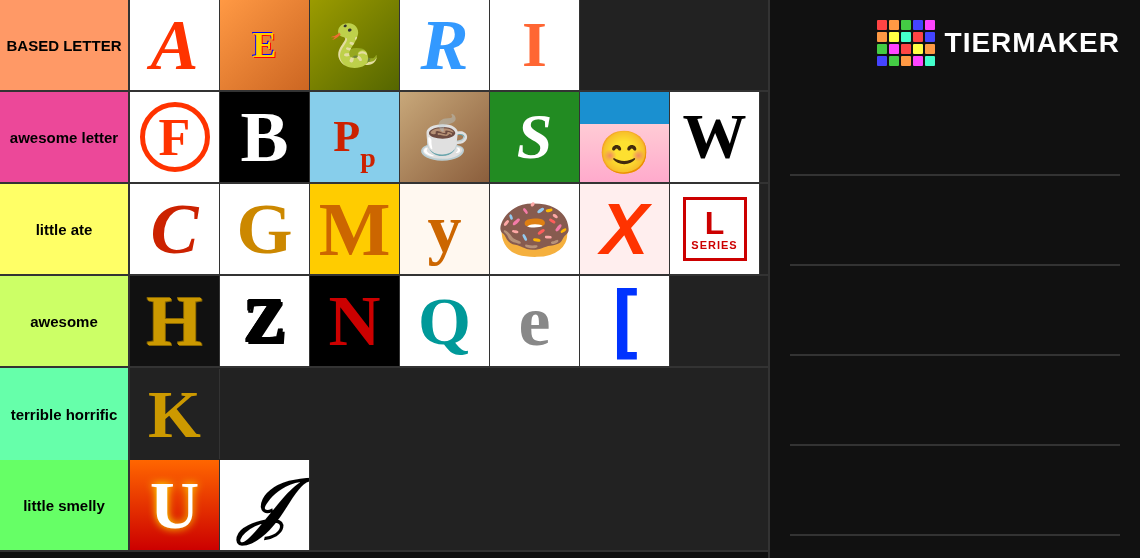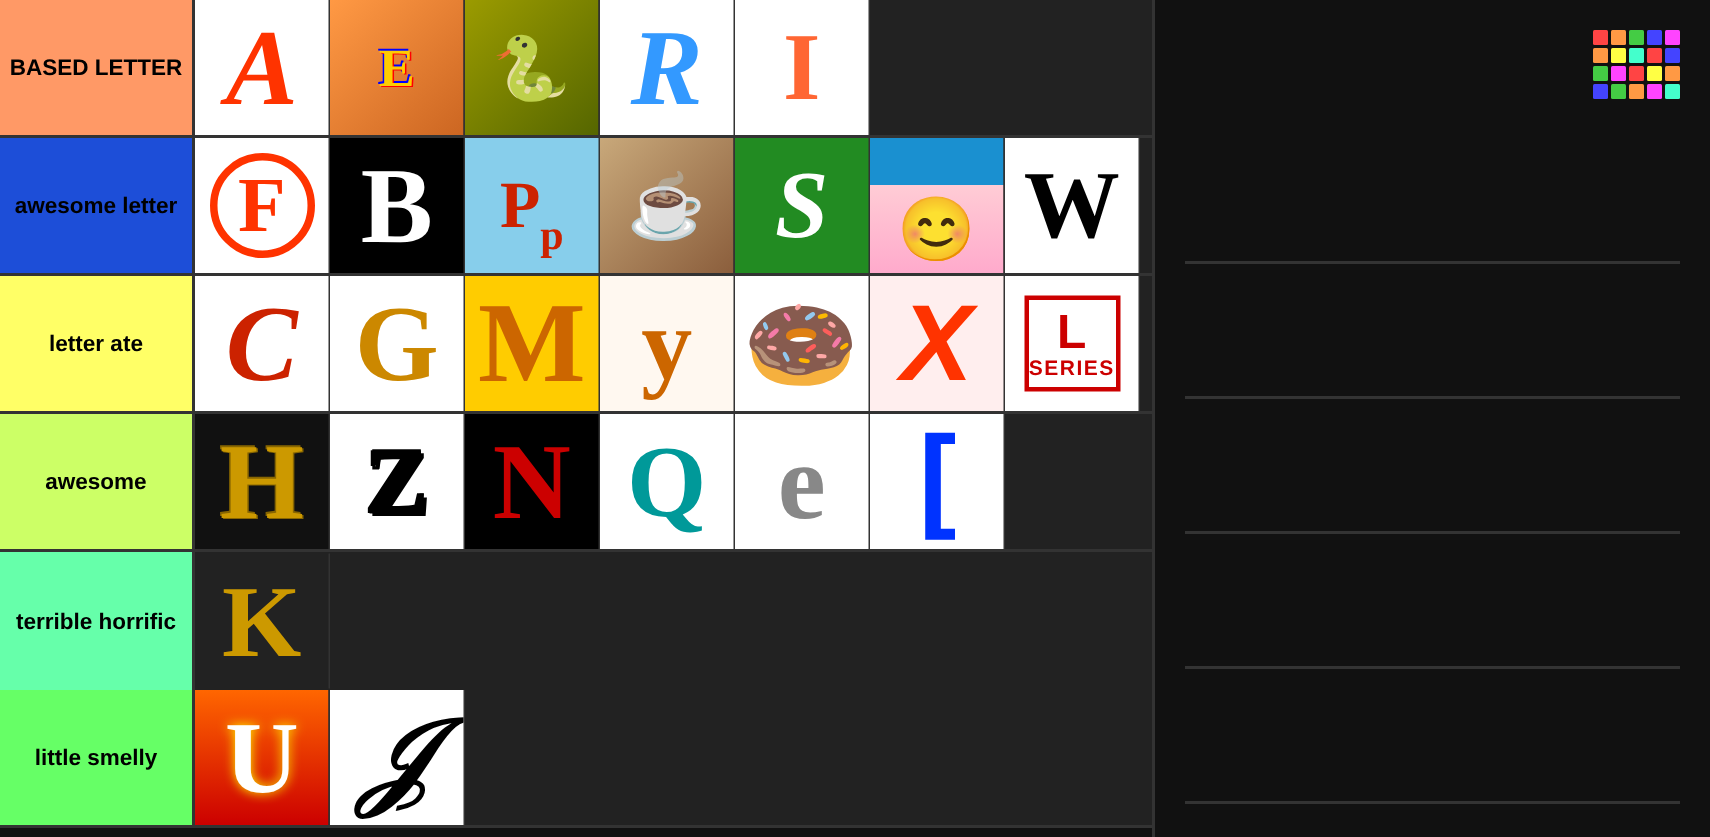--- a/index.html
+++ b/index.html
@@ -49,21 +49,21 @@
       justify-content: center;
       overflow: hidden;
       border-right: 1px solid #333;
       font-size: 60px;
       font-weight: bold;
       background: #fff;
       flex-shrink: 0;
     }
     
     .row-based { background: #ff9966; }
-    .row-awesome { background: #1d4ed8; }
+    .row-awesome { background: #ec4899; }
     .row-kinda { background: #ffff66; }
     .row-neutral { background: #ccff66; }
     .row-smelly { background: #66ff66; }
     .row-terrible { background: #66ffaa; }
 
     
     .letter-a { color: #ff3300; font-style: italic; font-family: 'Times New Roman', serif; font-size: 72px; background: #fff; }
     .letter-r { color: #3399ff; font-family: 'Times New Roman', serif; font-size: 72px; font-style: italic; background: #fff; }
 
     
@@ -188,21 +188,21 @@
           <span style="font-size:42px; margin-top:30px;">😊</span>
         </div>
 
         <div class="tier-item" style="background:#fff; display:flex;align-items:center;justify-content:center;">
           <span style="font-size:64px; font-family:'Times New Roman',serif; font-weight:900; color:#000;">W</span>
         </div>
       </div>
     </div>
 
     <div class="tier-row" style="min-height:92px;">
-      <div class="tier-label row-kinda">letter ate</div>
+      <div class="tier-label row-kinda">little ate</div>
       <div class="tier-items">
 
         <div class="tier-item" style="background:#fff; display:flex;align-items:center;justify-content:center;">
           <span style="font-size:72px; font-family:'Times New Roman',serif; font-weight:900; color:#cc2200; font-style:italic;">C</span>
         </div>
 
         <div class="tier-item" style="background:#fff; display:flex;align-items:center;justify-content:center;">
           <span style="font-size:72px; font-family:'Times New Roman',serif; font-weight:900; color:#cc8800;">G</span>
         </div>
 
@@ -218,21 +218,21 @@
           <span style="font-size:62px;">🍩</span>
         </div>
 
         <div class="tier-item" style="background:#ffeeee; display:flex;align-items:center;justify-content:center;">
           <span style="font-size:72px; font-weight:900; color:#ff3300; font-family:Arial,sans-serif; font-style:italic;">X</span>
         </div>
 
         <div class="tier-item" style="background:#fff; display:flex;align-items:center;justify-content:center;">
           <div style="width:64px;height:64px;border:3px solid #cc0000; display:flex;align-items:center;justify-content:center; flex-direction:column; color:#cc0000;">
             <span style="font-size:32px;font-weight:bold;line-height:1;">L</span>
-            <span style="font-size:14px; letter-spacing:1px;">SERIES</span>
+            <span style="font-size:11px; letter-spacing:1px;">SERIES</span>
           </div>
         </div>
       </div>
     </div>
 
     <div class="tier-row" style="min-height:92px;">
       <div class="tier-label row-neutral">awesome</div>
       <div class="tier-items">
 
         <div class="tier-item" style="background:#111; display:flex;align-items:center;justify-content:center;">
@@ -305,20 +305,21 @@
         <div class="logo-dot" style="background:#ff44ff;"></div>
         <div class="logo-dot" style="background:#ff4444;"></div>
         <div class="logo-dot" style="background:#ffff44;"></div>
         <div class="logo-dot" style="background:#ff9944;"></div>
         <div class="logo-dot" style="background:#4444ff;"></div>
         <div class="logo-dot" style="background:#44cc44;"></div>
         <div class="logo-dot" style="background:#ff9944;"></div>
         <div class="logo-dot" style="background:#ff44ff;"></div>
         <div class="logo-dot" style="background:#44ffcc;"></div>
       </div>
+      <div class="logo-text">TiERMAKER</div>
     </div>
 
     <div style="margin-top:20px; width:100%;">
 
       <div style="height:90px; border-bottom:2px solid #333;"></div>
       <div style="height:90px; border-bottom:2px solid #333;"></div>
       <div style="height:90px; border-bottom:2px solid #333;"></div>
       <div style="height:90px; border-bottom:2px solid #333;"></div>
       <div style="height:90px; border-bottom:2px solid #333;"></div>
     </div>

